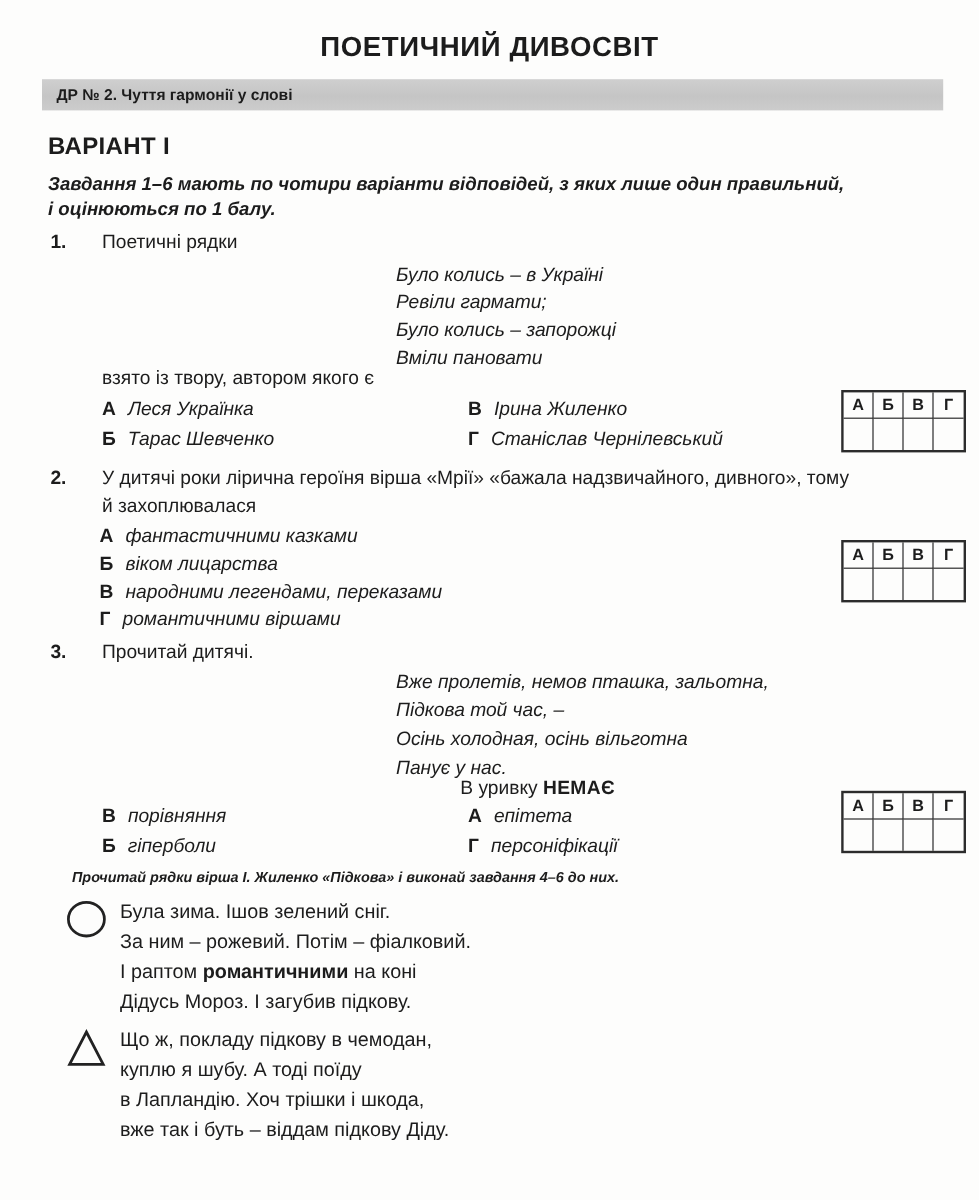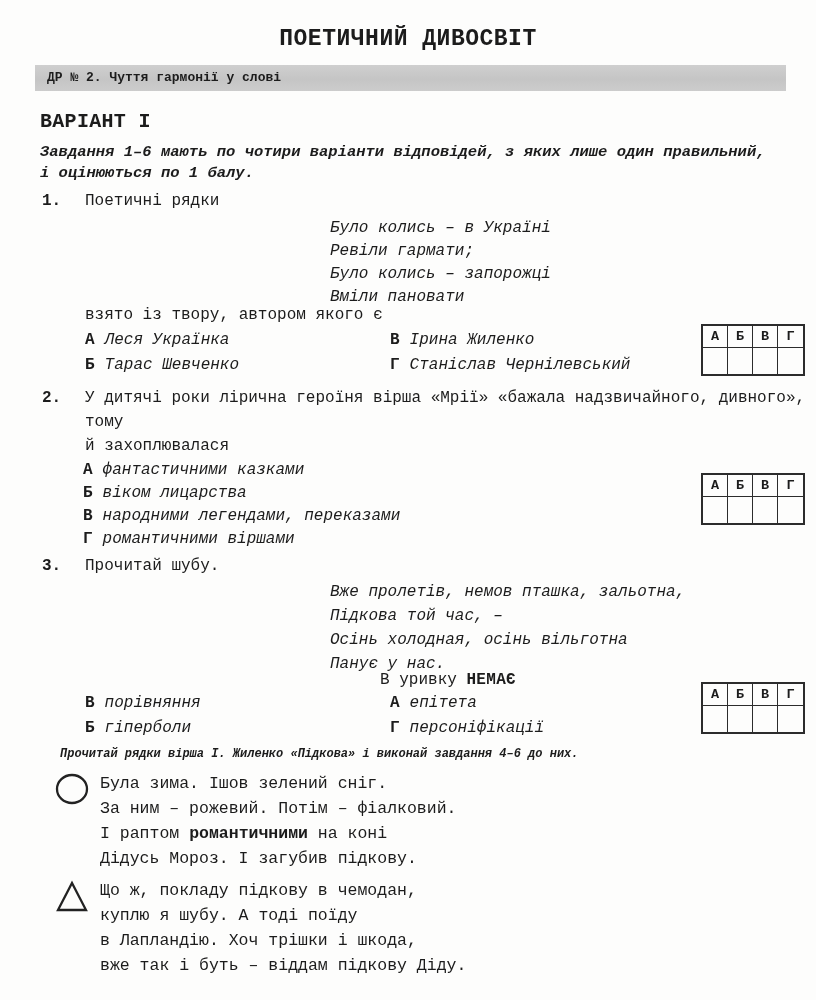--- a/index.html
+++ b/index.html
@@ -1,20 +1,20 @@
 <!DOCTYPE html>
 <html lang="uk"><head>
 <meta charset="utf-8">
 <style>
   * { margin:0; padding:0; box-sizing:border-box; }
   html,body { background:#ffffff; }
   .page {
     position:relative; width:816px; height:1000px; margin:0 auto;
     background:#fdfdfc; color:#1c1c1c; overflow:hidden;
-    font-family:Liberation Mono, monospace; font-size:16px;
+    font-family:Liberation Sans, sans-serif; font-size:16px;
   }
   .title { padding-top:26px; text-align:center; font-weight:bold; font-size:23px; letter-spacing:.5px; }
   .section-bar {
     margin:13px 30px 0 35px; padding:5px 12px 6px;
     background:linear-gradient(180deg,#cfcfcf 0%,#c5c5c5 55%,#cccccc 100%);
     font-weight:bold; font-size:13px;
   }
   .variant { margin:19px 0 0 40px; font-weight:bold; font-size:20px; letter-spacing:.3px; }
   .instructions { margin:9px 34px 0 40px; font-weight:bold; font-style:italic; font-size:15.5px; line-height:21px; }
   .q-head { display:flex; align-items:flex-start; margin-left:42px; line-height:21px; }
@@ -149,21 +149,21 @@
         <div class="c"></div>
         <div class="c"></div>
         <div class="c"></div>
       </div>
     </div>
   </div>
 
   <div class="question q3">
     <div class="q-head">
       <span class="q-num">3.</span>
-      <span>Прочитай шубу.</span>
+      <span>Прочитай дитячі.</span>
     </div>
     <div class="quote">
       <div>Вже пролетів, немов пташка, зальотна,</div>
       <div>Підкова той час, –</div>
       <div>Осінь холодная, осінь вільготна</div>
       <div>Панує у нас.</div>
     </div>
     <div class="options-wrap">
       <div class="stem">
         <span>В уривку </span><b>НЕМАЄ</b>

